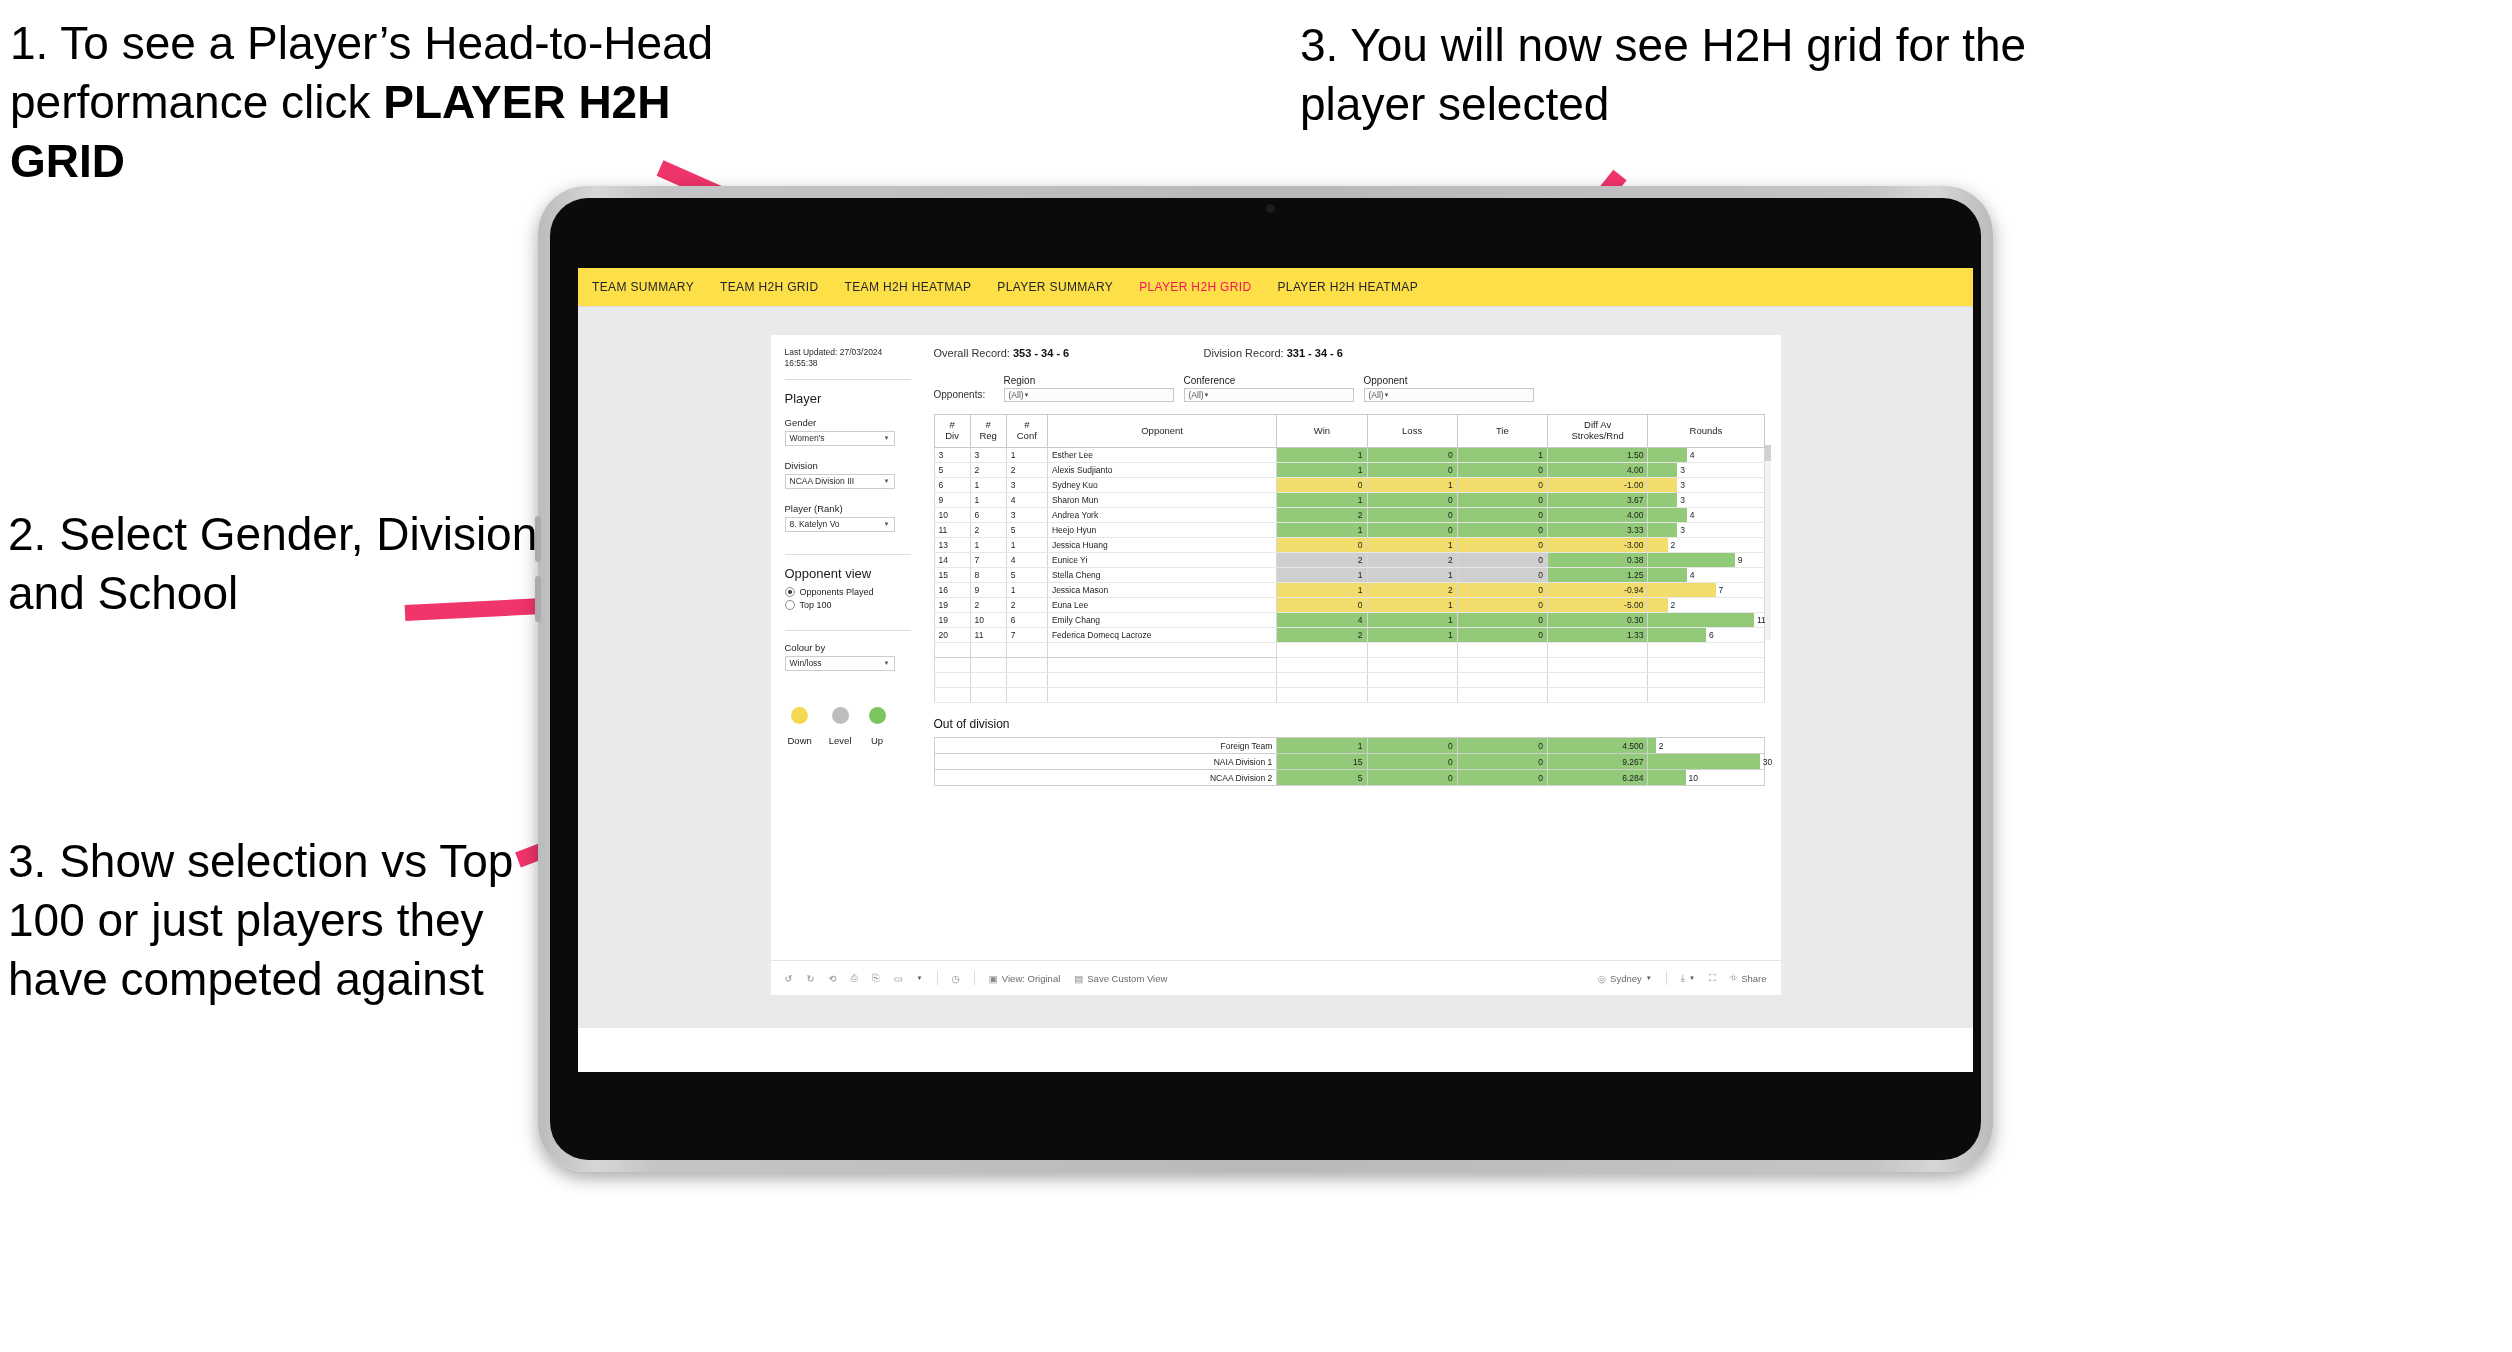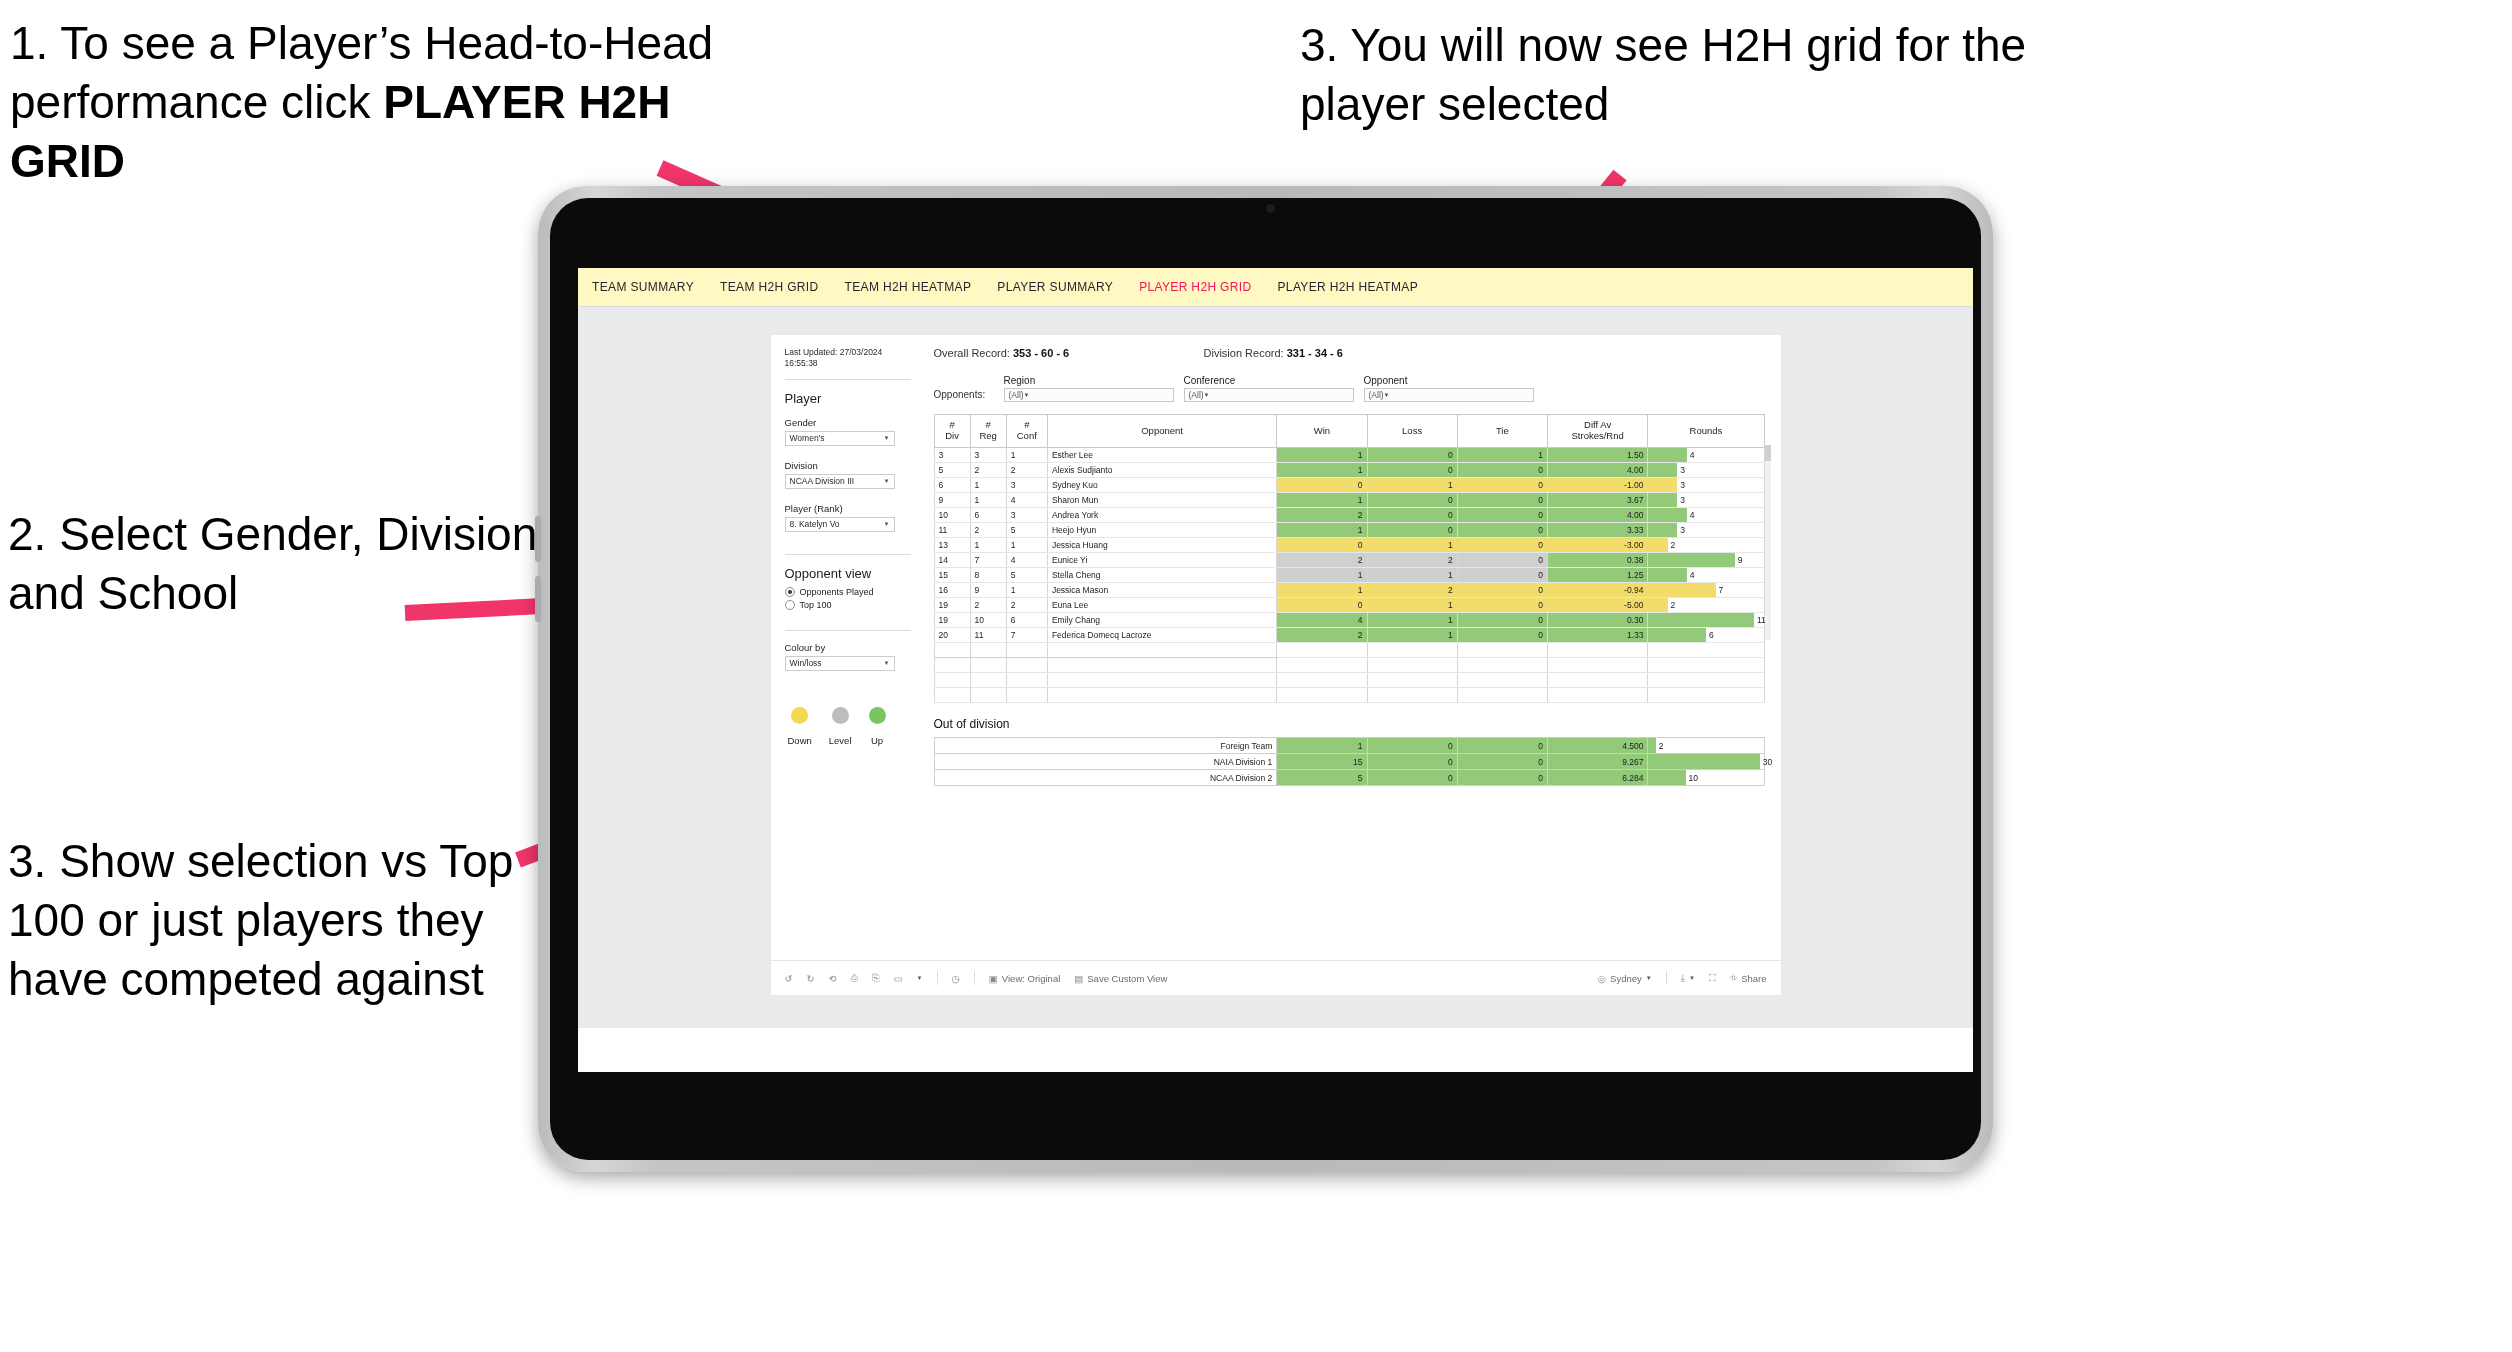--- a/index.html
+++ b/index.html
@@ -55,21 +55,21 @@
   #brand .bt{font-size:18px;font-weight:bold;letter-spacing:.5px;color:#16161a;font-family:"Liberation Sans",sans-serif;
              transform:scaleX(1.02);}
   #brand .bs{font-size:8px;color:#24242a;margin-top:2px;}
   #brand .bs i{color:#e8114b;font-style:normal;font-weight:bold;}
   .topitem{display:flex;align-items:center;padding:0 26px;font-size:13px;color:#1d1d22;letter-spacing:.4px;
            border-right:1px solid #e3e3e3;}
   #topright{margin-left:auto;display:flex;align-items:center;padding-right:16px;font-size:12px;color:#2a2a30;gap:8px;}
   #topright .sep{color:#b0b0b0;}
 
   
-  #subnav{height:38px;background:#fef9c3;border-bottom:1px solid #dcdcdc;display:flex;align-items:center;padding-left:14px;gap:26px;}
+  #subnav{height:38px;background:#fde047;border-bottom:1px solid #dcdcdc;display:flex;align-items:center;padding-left:14px;gap:26px;}
   .subitem{font-size:12px;color:#25252a;letter-spacing:.35px;}
   .subitem.active{color:#f4145b;}
 
   
   #vizbg{background:#e9eaec;height:721px;padding-top:28px;box-sizing:border-box;}
   #viz{margin:0 auto;width:1010px;background:#fff;display:flex;flex-direction:column;height:660px;}
   #vizbody{display:flex;flex:1;}
 
   
   #filters{width:155px;padding:12px 0 0 14px;box-sizing:border-box;border-right:1px solid #ffffff;}
@@ -234,21 +234,21 @@
                   <span class="dot" style="background:#7bc55e"></span>
                   <span class="dotlabel">Up</span>
                 </div>
               </div>
             </div>
 
             <div id="main">
               <div id="vrecords">
                 <div class="rec">
                   <span>Overall Record:</span>
-                  <b>353 -  60 - 6</b>
+                  <b>353 -  34 - 6</b>
                 </div>
                 <div class="rec">
                   <span>Division Record:</span>
                   <b>331 -  34 - 6</b>
                 </div>
               </div>
 
               <div id="oppfilters">
                 <div class="oplabel">Opponents:</div>
                 <div class="ofield">

